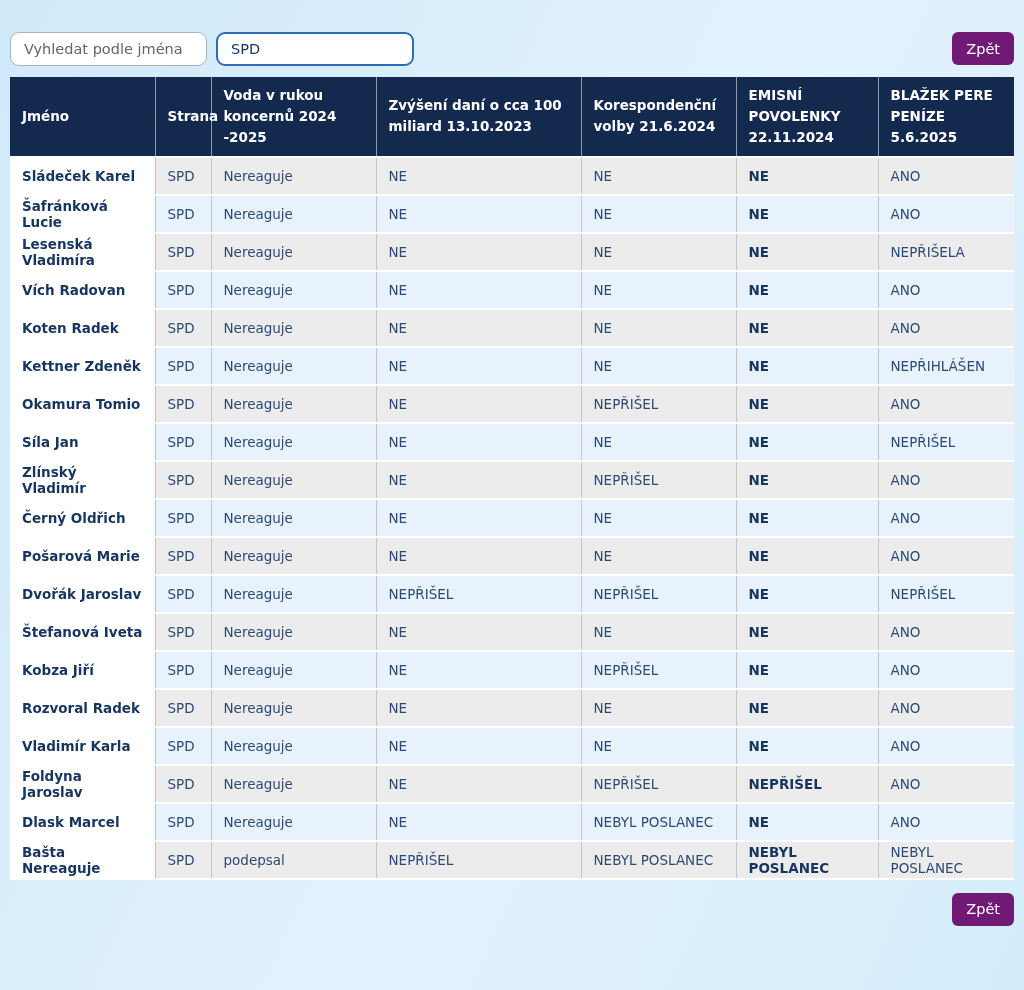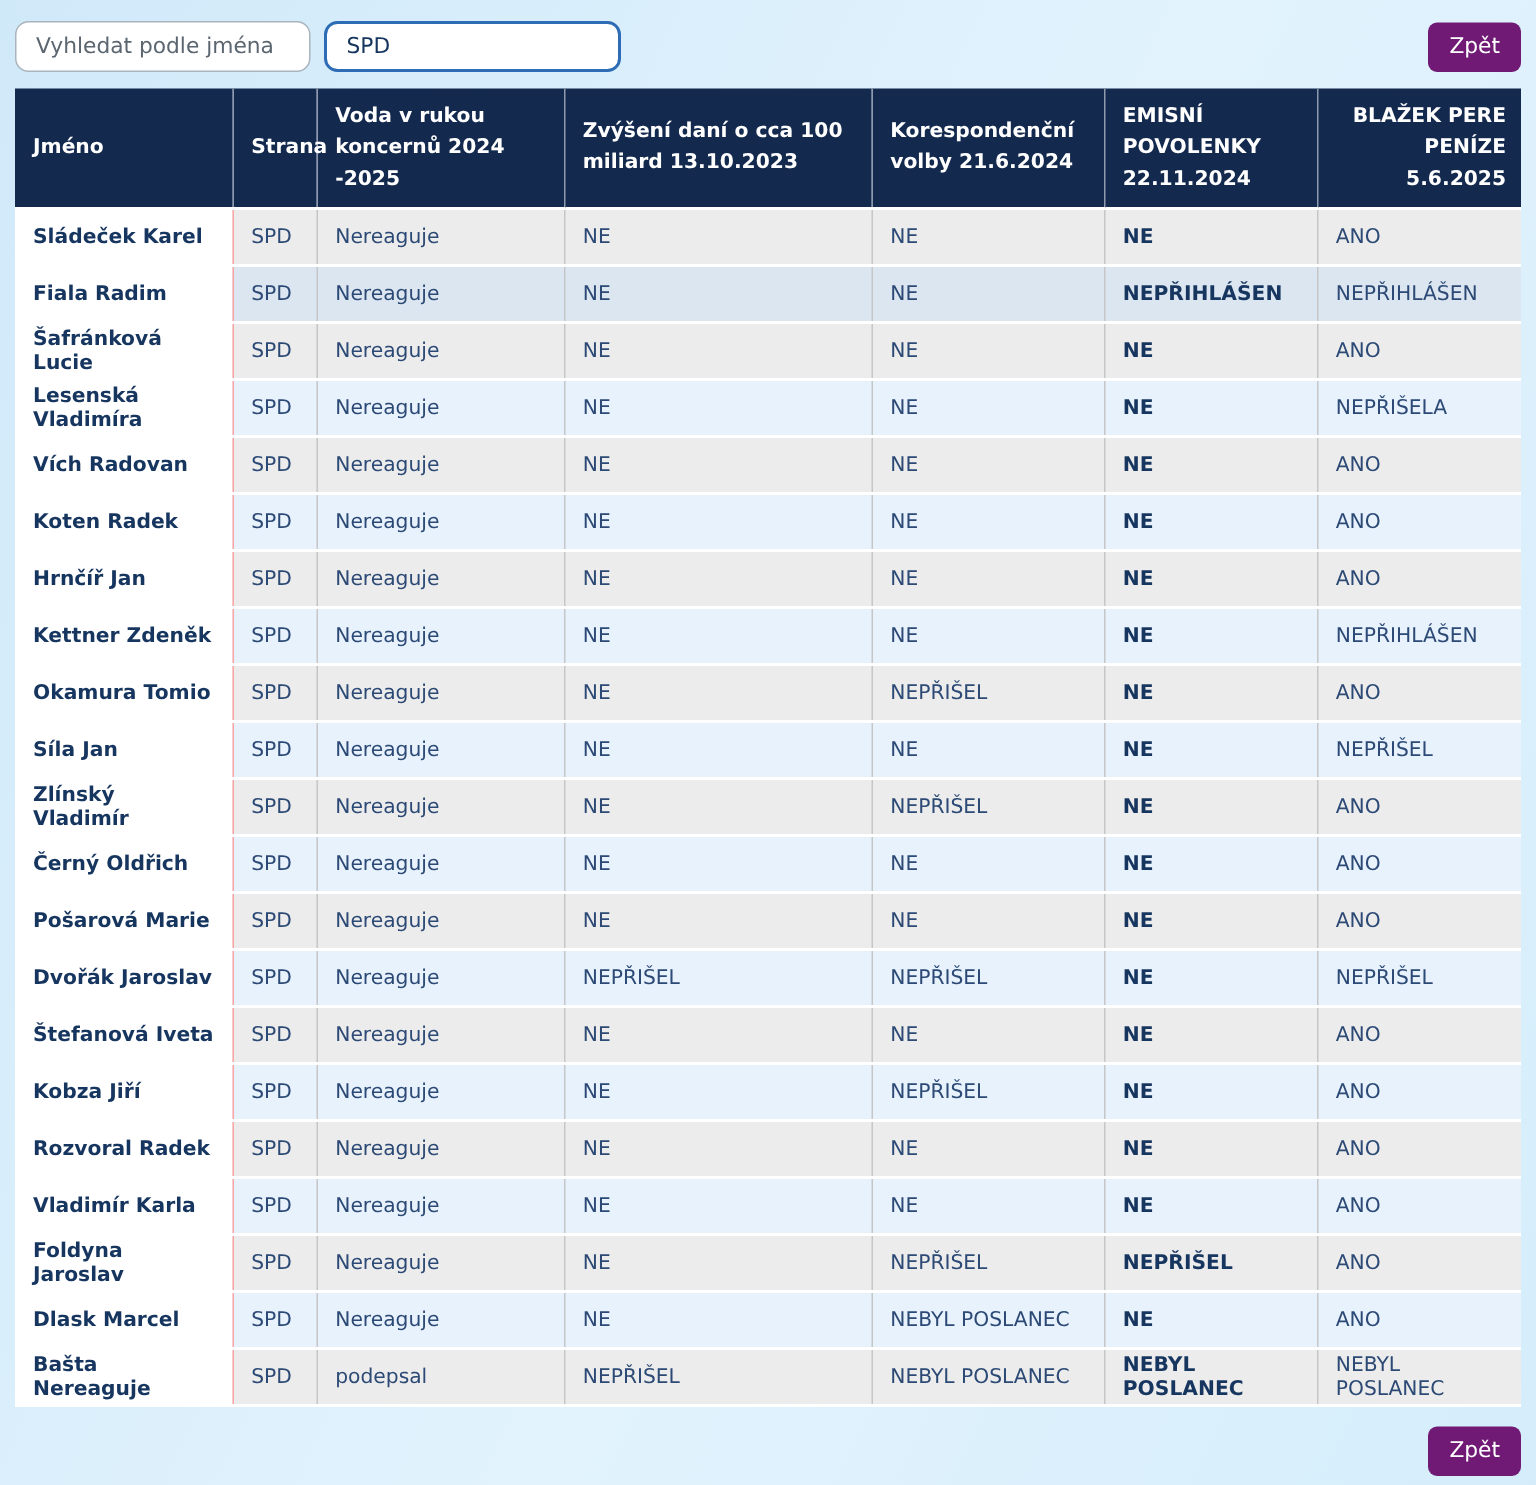--- a/index.html
+++ b/index.html
@@ -6,22 +6,21 @@
   html, body { width: 1024px; height: 990px; overflow: hidden; }
   body {
     font-family: "DejaVu Sans", "Liberation Sans", sans-serif;
     background: linear-gradient(115deg, #d0e9f9 0%, #e2f3fd 55%, #d5edfb 100%);
     color: #16355f;
   }
 
   
   .toolbar {
     display: flex;
-    align-items: center;
-    padding: 14px 10px 8px 10px;
+    padding: 32px 10px 8px 10px;
   }
   .toolbar input {
     height: 34px;
     border-radius: 9px;
     font-family: "DejaVu Sans", "Liberation Sans", sans-serif;
     font-size: 14.5px;
     padding: 0 13px;
     background: #ffffff;
     outline: none;
     color: #16355f;
@@ -63,21 +62,21 @@
     font-size: 13.5px;
     font-weight: bold;
     text-align: left;
     vertical-align: middle;
     padding: 8px 10px 8px 12px;
     height: 54px;
     line-height: 1.55;
     border-right: 1px solid #8d99ad;
     border-bottom: 2px solid #ffffff;
   }
-  thead th:last-child { border-right: none; text-align: right; }
+  thead th:last-child { border-right: none; }
   tbody td {
     font-size: 13.5px;
     color: #2c4a75;
     height: 38px;
     padding: 0 10px 0 12px;
     vertical-align: middle;
     border-right: 1px solid #c6c6c6;
     border-bottom: 2px solid #ffffff;
   }
   tbody td:last-child { border-right: none; }
@@ -133,29 +132,20 @@
     <tbody>
         <tr>
           <td class="name-cell">Sládeček Karel</td>
           <td>SPD</td>
           <td>Nereaguje</td>
           <td>NE</td>
           <td>NE</td>
           <td class="bold-col">NE</td>
           <td>ANO</td>
         </tr>
-        <tr class="hl">
-          <td class="name-cell">Fiala Radim</td>
-          <td>SPD</td>
-          <td>Nereaguje</td>
-          <td>NE</td>
-          <td>NE</td>
-          <td class="bold-col">NEPŘIHLÁŠEN</td>
-          <td>NEPŘIHLÁŠEN</td>
-        </tr>
         <tr>
           <td class="name-cell">Šafránková Lucie</td>
           <td>SPD</td>
           <td>Nereaguje</td>
           <td>NE</td>
           <td>NE</td>
           <td class="bold-col">NE</td>
           <td>ANO</td>
         </tr>
         <tr>
@@ -171,29 +161,20 @@
           <td class="name-cell">Vích Radovan</td>
           <td>SPD</td>
           <td>Nereaguje</td>
           <td>NE</td>
           <td>NE</td>
           <td class="bold-col">NE</td>
           <td>ANO</td>
         </tr>
         <tr>
           <td class="name-cell">Koten Radek</td>
-          <td>SPD</td>
-          <td>Nereaguje</td>
-          <td>NE</td>
-          <td>NE</td>
-          <td class="bold-col">NE</td>
-          <td>ANO</td>
-        </tr>
-        <tr>
-          <td class="name-cell">Hrnčíř Jan</td>
           <td>SPD</td>
           <td>Nereaguje</td>
           <td>NE</td>
           <td>NE</td>
           <td class="bold-col">NE</td>
           <td>ANO</td>
         </tr>
         <tr>
           <td class="name-cell">Kettner Zdeněk</td>
           <td>SPD</td>

